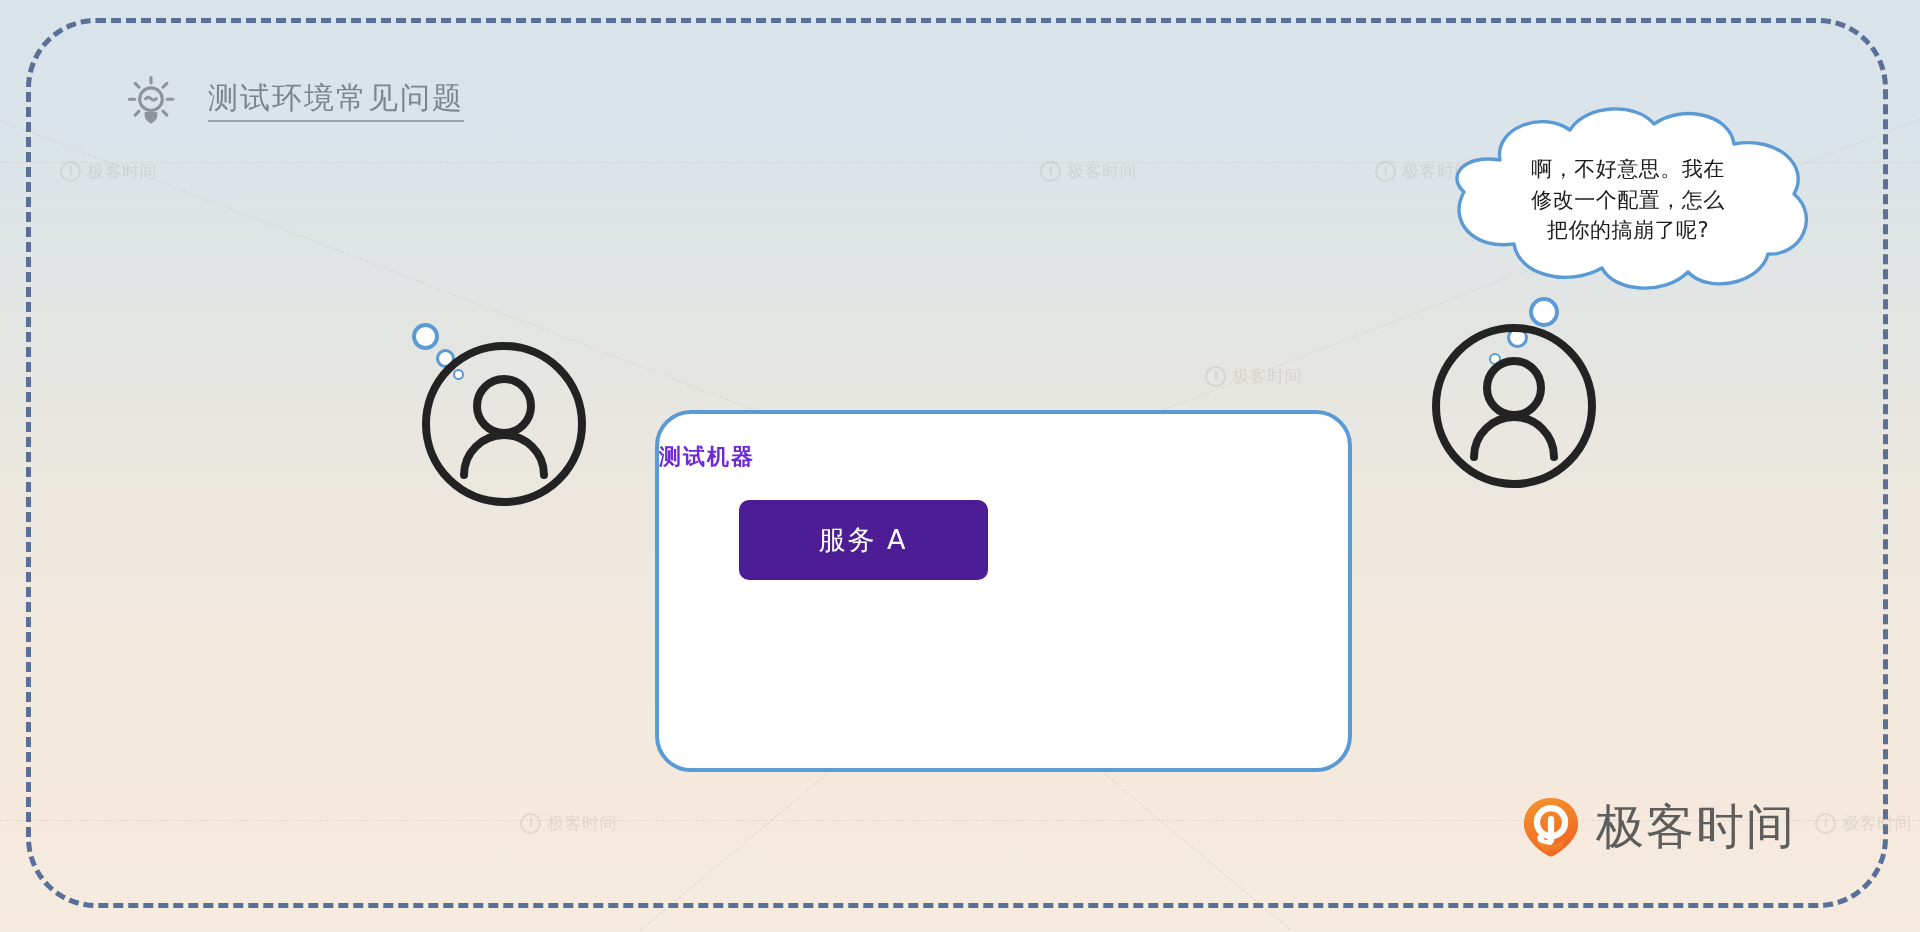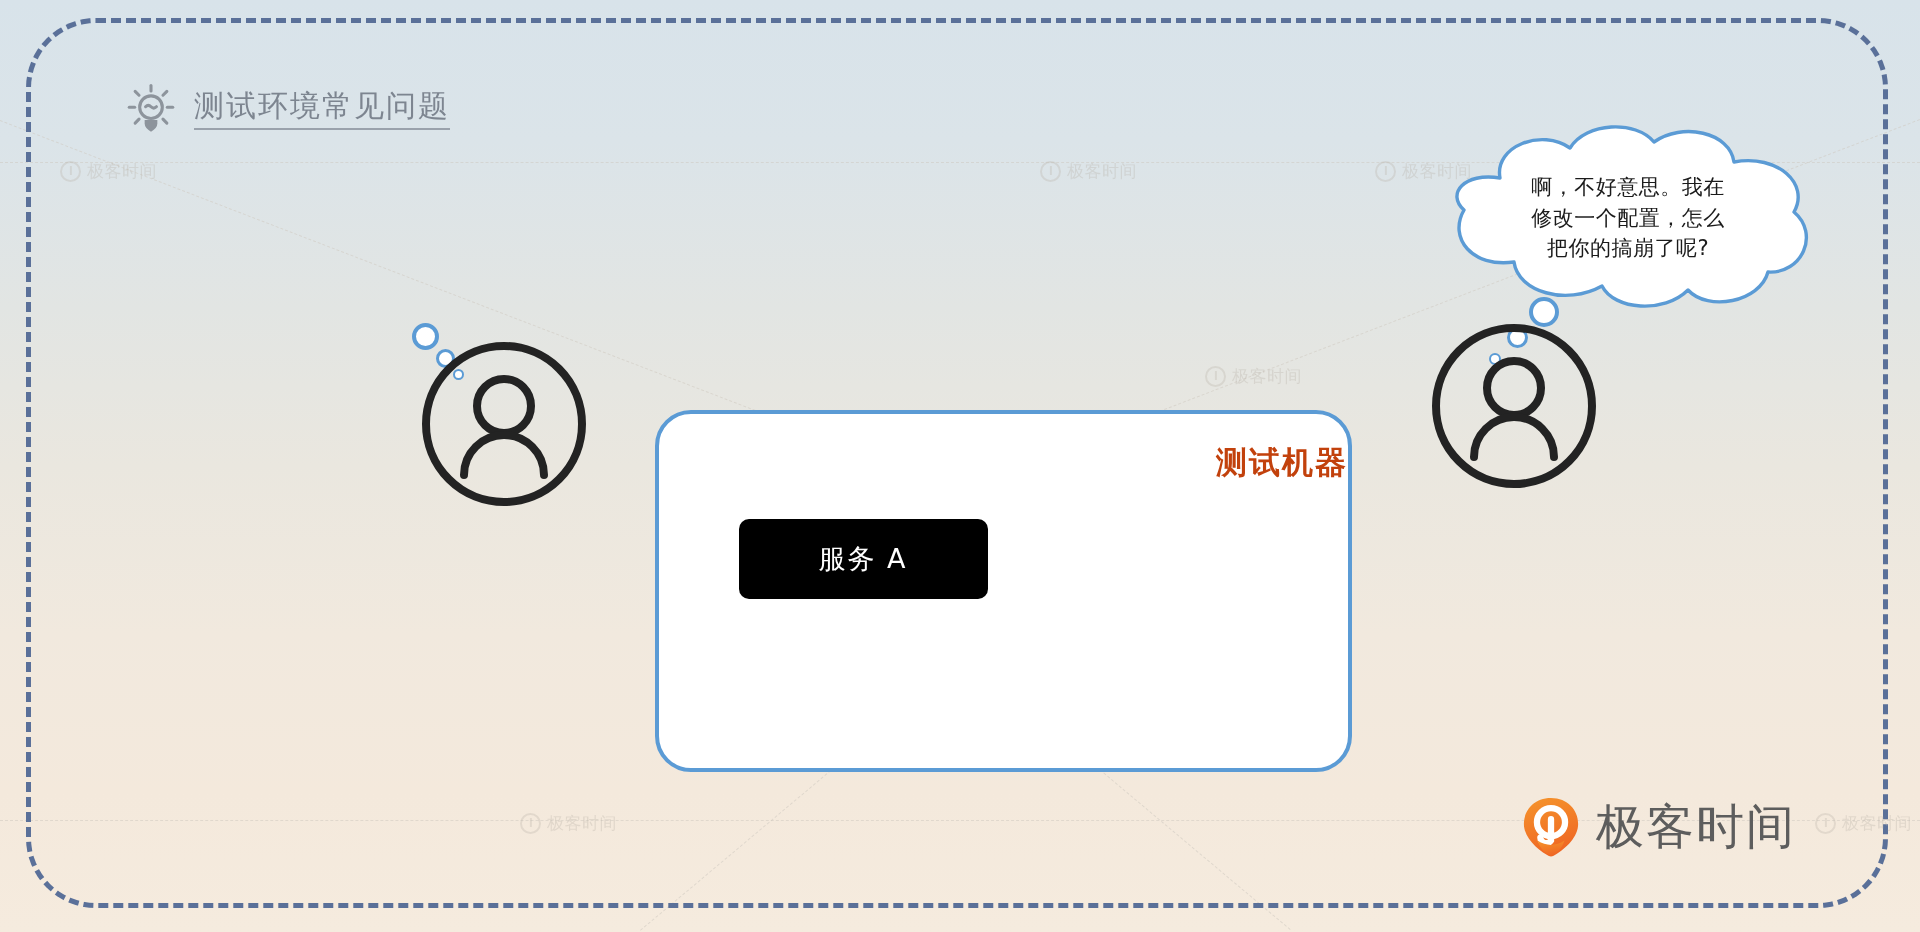--- a/index.html
+++ b/index.html
@@ -100,24 +100,24 @@
     font-size: 17px;
     color: #b5aea4;
     letter-spacing: .5px;
     font-family: "DejaVu Sans", sans-serif;
   }
 
   
   #header {
     position: absolute;
     left: 122px;
-    top: 80px;
-    display: flex;
-    align-items: center;
-    gap: 14px;
+    top: 72px;
+    display: flex;
+    align-items: center;
+    gap: 28px;
   }
   #bulb-icon {
     width: 58px;
     height: 58px;
     flex: none;
   }
   #header-title {
     font-size: 30px;
     color: #7d8590;
     letter-spacing: 2px;
@@ -165,63 +165,62 @@
     line-height: 1.45;
     letter-spacing: .5px;
     font-family: "DejaVu Sans", sans-serif;
     white-space: pre-line;
     padding: 0 14% 0 14%;
     box-sizing: border-box;
     pointer-events: none;
   }
   #bubble-left  { left: 178px; top: 192px; width: 332px; height: 160px; }
   #bubble-left .bubble-text { padding-top: 4px; }
-  #bubble-right { left: 1418px; top: 122px; width: 420px; height: 190px; }
+  #bubble-right { left: 1418px; top: 104px; width: 420px; height: 190px; }
   #bubble-right .bubble-text { padding-top: 2px; }
 
   
   #machine-card {
     position: absolute;
     left: 655px;
     top: 410px;
     width: 697px;
     height: 362px;
     background: #ffffff;
     border: 4px solid #5b9bd5;
     border-radius: 36px;
     box-sizing: border-box;
   }
   #machine-title {
-    text-align: right;
+    text-align: left;
     margin-top: 28px;
-    font-size: 31px;
+    font-size: 22px;
     font-weight: bold;
-    color: #c2410c;
+    color: #6d28d9;
     letter-spacing: 2px;
     font-family: "DejaVu Sans", sans-serif;
   }
   #service-grid {
     margin: 28px auto 0;
     width: 530px;
     display: grid;
     grid-template-columns: 1fr 1fr;
     gap: 20px 32px;
   }
   .service-box {
     height: 80px;
-    background: #000000;
+    background: #4c1d95;
     border-radius: 10px;
     display: flex;
     align-items: center;
     justify-content: center;
     color: #ffffff;
     font-size: 27px;
     letter-spacing: 2px;
     font-family: "DejaVu Sans", sans-serif;
-    margin-top: 7px;
   }
 
   
   #brand-logo {
     position: absolute;
     left: 1520px;
     top: 795px;
     display: flex;
     align-items: center;
     gap: 14px;

